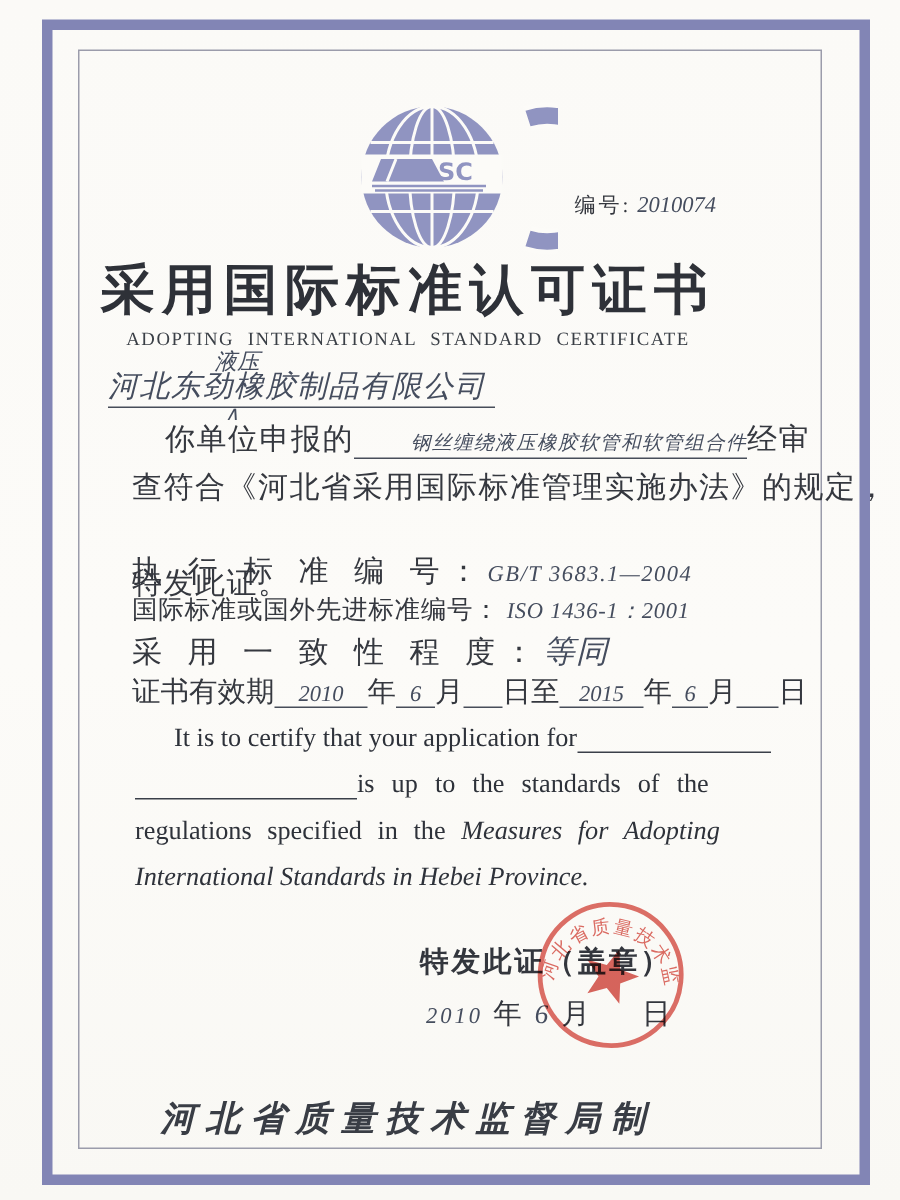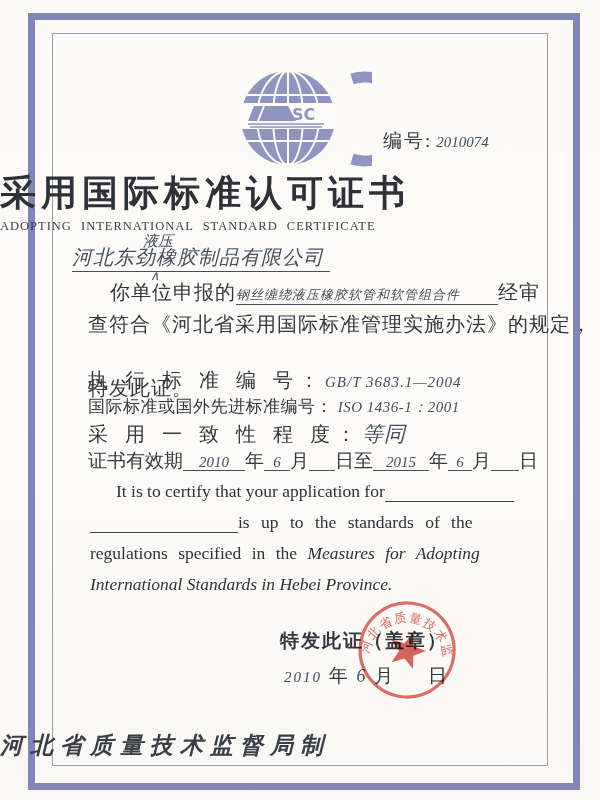--- a/index.html
+++ b/index.html
@@ -8,21 +8,21 @@
     background:#f5f3ee;
     font-family:"Liberation Serif", serif;
   }
   .page{position:absolute;left:0;top:0;width:600px;height:800px;
     background:linear-gradient(180deg,#fbfaf7 0%,#fcfbf8 55%,#f9f8f4 100%);}
   .border-purple{position:absolute;left:28px;top:13px;width:538px;height:763px;
     border:7px solid #8285b5;}
   .border-inner{position:absolute;left:52px;top:33px;width:494px;height:731px;
     border:1px solid #9b9cab;}
   .abs{position:absolute;}
-  .center{left:0;width:544px;}
+  .center{left:0;width:544px;text-align:center;}
   .cjk{color:#33363d;}
   .title{font-size:36px;font-weight:bold;letter-spacing:5px;color:#2e3138;}
   .subtitle{font-size:12.5px;letter-spacing:1px;word-spacing:5px;color:#3a3f46;}
   .body-line{font-size:20px;color:#35383f;letter-spacing:1px;white-space:nowrap;}
   .small-line{font-size:17px;color:#35383f;letter-spacing:0.5px;white-space:nowrap;}
   .hw{font-family:Liberation Serif, serif;font-style:italic;color:#454d5e;}
   .hw-big{font-size:20px;}
   .hw-mid{font-size:15px;}
   .hw-sm{font-size:13px;}
   .u{border-bottom:1.5px solid #474d59;}
@@ -60,36 +60,36 @@
       <rect x="5" y="38" width="94" height="26" fill="#fcfbf8"></rect>
       <polygon points="18,41 52,41 60,56 12,56" fill="#9094c1"></polygon>
       <line x1="28" y1="41" x2="22" y2="56" stroke="#fcfbf8" stroke-width="2"></line>
       <text x="56" y="55" font-family="DejaVu Sans, sans-serif" font-size="16" font-weight="bold" fill="#9094c1">SC</text>
       <line x1="12" y1="59" x2="88" y2="59" stroke="#9094c1" stroke-width="1.6"></line>
       <line x1="14" y1="62" x2="86" y2="62" stroke="#9094c1" stroke-width="1.6"></line>
     </svg>
   </div>
 
   <div class="abs" style="left:383px;top:128px;white-space:nowrap;">
-    <span class="cjk" style="font-size:19px;letter-spacing:2px;">编号:</span>
+    <span class="cjk" style="font-size:14px;letter-spacing:2px;">编号:</span>
     <span class="hw" style="font-size:15px;">2010074</span>
   </div>
 
   <div class="abs center title" style="top:169px;">采用国际标准认可证书</div>
   <div class="abs center subtitle" style="top:219px;">ADOPTING INTERNATIONAL STANDARD CERTIFICATE</div>
 
   <div class="abs hw hw-mid" style="left:143px;top:232px;">液压</div>
 
   <div class="abs" style="left:72px;top:244px;width:258px;border-bottom:1.5px solid #474d59;">
     <span class="hw hw-big" style="letter-spacing:1px;">河北东劲橡胶制品有限公司</span>
   </div>
   <div class="abs hw" style="left:150px;top:268px;font-size:13px;">∧</div>
 
   <div class="abs body-line" style="left:110px;top:279px;">
-    <span>你单位申报的</span><span class="u" style="display:inline-block;width:262px;text-align:left;"><span class="hw hw-sm">钢丝缠绕液压橡胶软管和软管组合件</span></span><span>经审</span>
+    <span>你单位申报的</span><span class="u" style="display:inline-block;width:262px;text-align:right;"><span class="hw hw-sm">钢丝缠绕液压橡胶软管和软管组合件</span></span><span>经审</span>
   </div>
 
   <div class="abs body-line" style="left:88px;top:311px;">查符合《河北省采用国际标准管理实施办法》的规定，</div>
   <div class="abs body-line" style="left:88px;top:339px;margin-top:36px;">特发此证。</div>
 
   <div class="abs body-line" style="left:88px;top:367px;">
     <span style="letter-spacing:6px;">执 行 标 准 编 号：</span><span class="hw hw-mid">GB/T 3683.1—2004</span>
   </div>
 
   <div class="abs small-line" style="left:88px;top:395px;">

